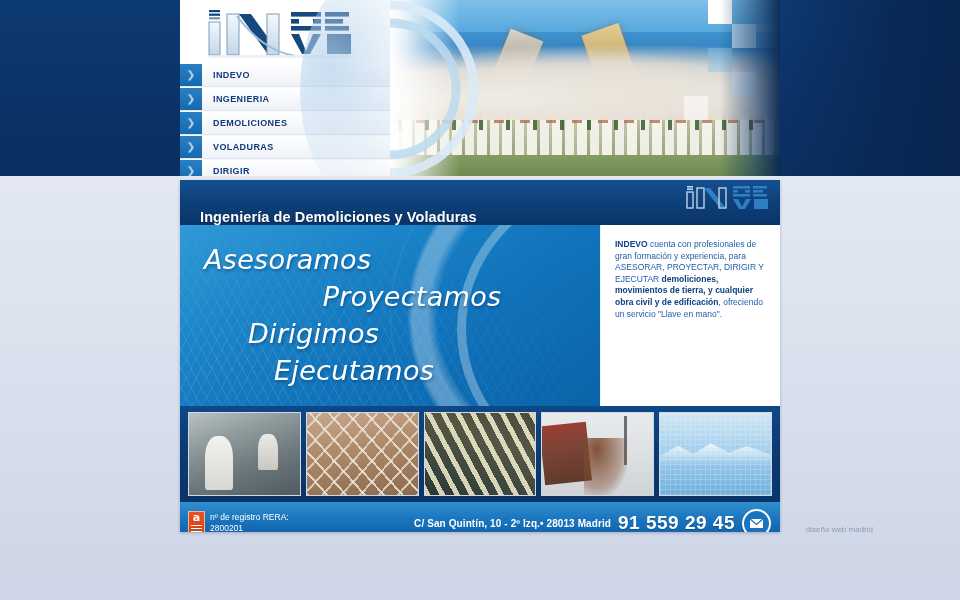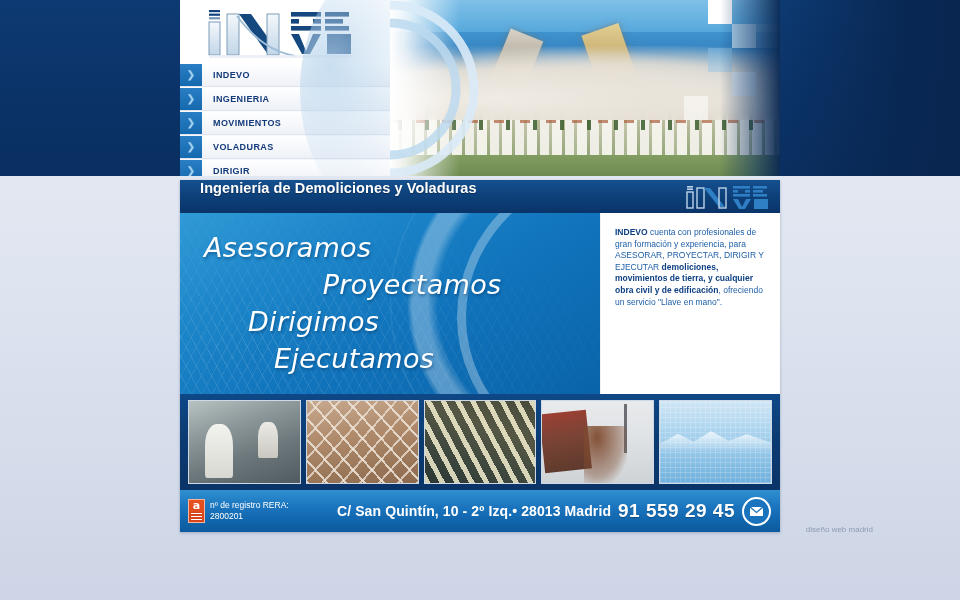--- a/index.html
+++ b/index.html
@@ -117,23 +117,23 @@
   .checks{position:absolute;right:0;top:0;width:120px;height:120px;}
   .chk{position:absolute;width:24px;height:24px;}
 
   
   .content{
     position:absolute;left:180px;top:180px;width:600px;height:352px;
     box-shadow:0 1px 3px rgba(30,50,90,.28);
     background:#fff;overflow:hidden;
   }
   .banner{
-    position:relative;height:33px;
+    position:relative;height:45px;
     background:linear-gradient(180deg,#15508f 0%,#0d3f78 52%,#0a3469 100%);
-    display:flex;align-items:flex-start;
+    display:flex;align-items:flex-end;
   }
   .banner-title{
     color:#fff;font-size:14.5px;font-weight:bold;padding-left:20px;letter-spacing:.1px;
     text-shadow:0 1px 1px rgba(0,0,0,.35);
   }
   .banner-logo{position:absolute;right:9px;top:4px;width:86px;height:26px;}
 
   .midrow{display:flex;height:181px;}
   .heroblue{
     position:relative;width:420px;height:181px;overflow:hidden;
@@ -222,21 +222,21 @@
     border:1px solid #f3b79e;display:flex;flex-direction:column;align-items:center;
     justify-content:flex-start;box-sizing:border-box;
   }
   .rera-a{color:#fff;font-size:11px;font-weight:bold;line-height:11px;font-family:"DejaVu Sans",sans-serif;}
   .rera-bars{width:11px;height:8px;margin-top:1px;
     background:repeating-linear-gradient(0deg,#fff 0px,#fff 1px,#d6431a 1px,#d6431a 3px);}
   .rera-txt{color:#fff;font-size:8.5px;line-height:11px;}
   .foot-right{
     position:absolute;right:9px;display:flex;align-items:center;gap:7px;
   }
-  .addr{color:#fff;font-size:14px;font-weight:bold;letter-spacing:.1px;}
+  .addr{color:#fff;font-size:10px;font-weight:bold;letter-spacing:.1px;}
   .phone{color:#fff;font-size:19px;font-weight:bold;letter-spacing:.5px;text-shadow:0 1px 1px rgba(0,0,0,.25);}
   .mailbtn{
     width:25px;height:25px;border-radius:50%;background:#1a74bd;border:2px solid #fff;
     display:flex;align-items:center;justify-content:center;cursor:pointer;
   }
   .credit{
     position:absolute;left:180px;top:525px;width:703px;text-align:right;
     padding-right:10px;box-sizing:border-box;color:#8e9bb3;font-size:8px;
   }
 </style>
@@ -329,21 +329,21 @@
       <div class="navitem">
         <div class="navtab">❯</div>
         <div class="navlabel">INDEVO</div>
       </div>
       <div class="navitem">
         <div class="navtab">❯</div>
         <div class="navlabel">INGENIERIA</div>
       </div>
       <div class="navitem">
         <div class="navtab">❯</div>
-        <div class="navlabel">MOVIMIENTOS</div>
+        <div class="navlabel">DEMOLICIONES</div>
       </div>
       <div class="navitem">
         <div class="navtab">❯</div>
         <div class="navlabel">VOLADURAS</div>
       </div>
       <div class="navitem">
         <div class="navtab">❯</div>
         <div class="navlabel">DIRIGIR</div>
       </div>
     </div>

